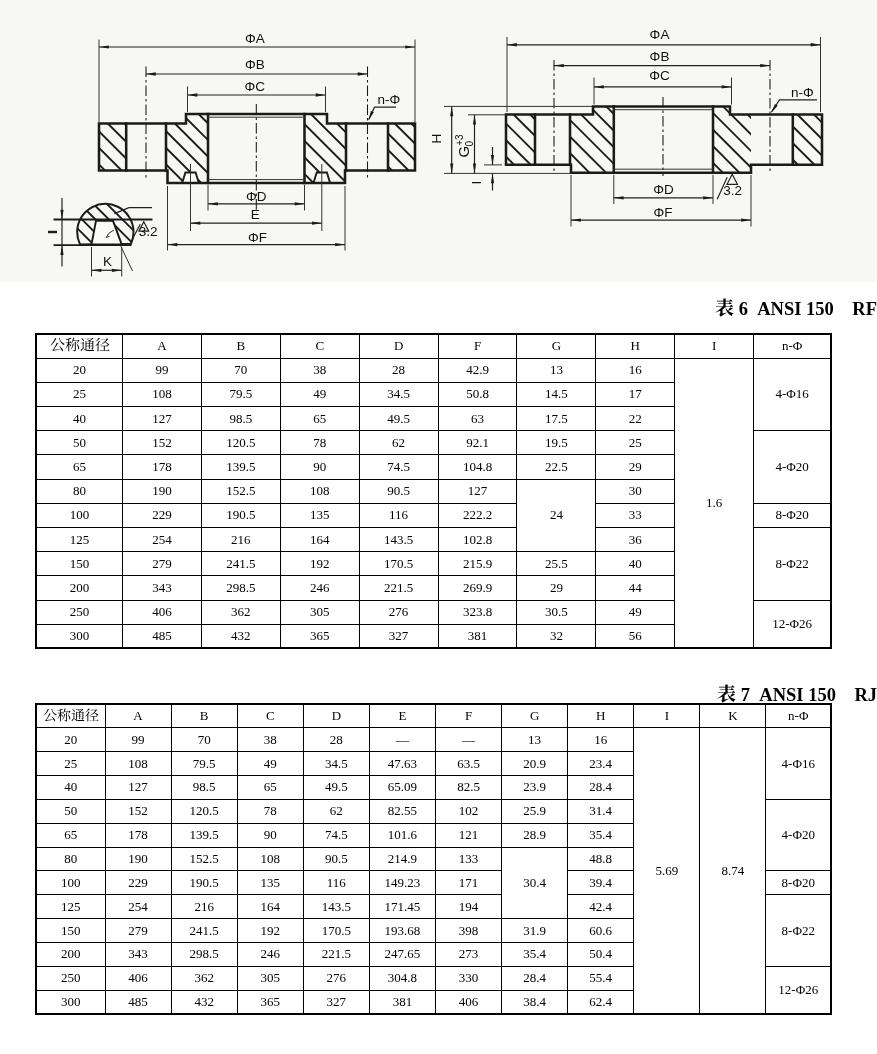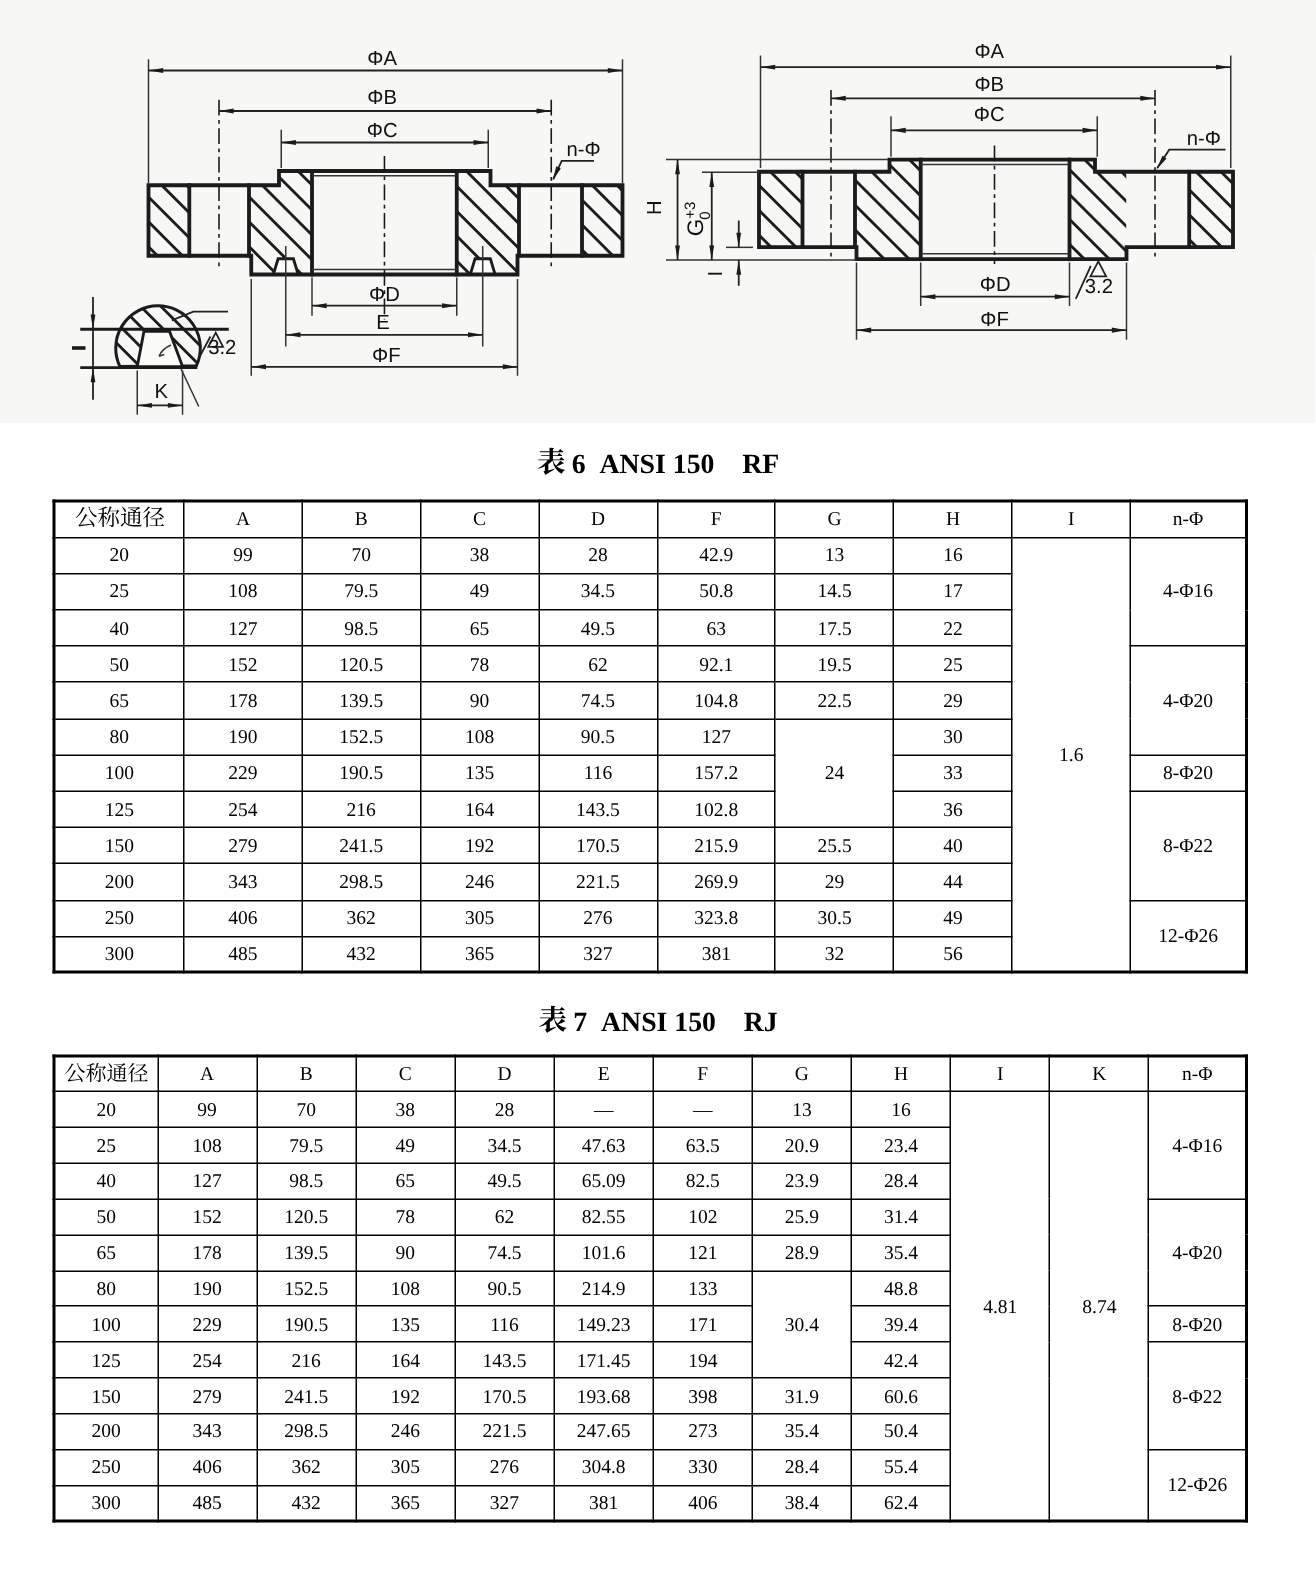--- a/index.html
+++ b/index.html
@@ -1,21 +1,21 @@
 <!DOCTYPE html>
 <html><head><meta charset="utf-8">
 <style>
 html,body{margin:0;padding:0;background:#fff}
 body{width:877px;height:1054px;position:relative;font-family:"Liberation Serif",serif}
 .t{position:absolute;border-collapse:collapse;table-layout:fixed;font-size:13px;color:#000}
 .t td{border:1px solid #000;text-align:center;vertical-align:middle;padding:0;overflow:hidden}
 .t{border:2px solid #000}
 .r6{height:24.2px}
 .r7{height:23.85px}
-.title{position:absolute;width:877px;text-align:center;font-weight:bold;font-size:18.5px;color:#000}
+.title{position:absolute;width:877px;text-align:right;font-weight:bold;font-size:18.5px;color:#000}
 </style></head>
 <body>
 <svg width="877" height="292" viewBox="0 0 877 292" style="position:absolute;left:0;top:0">
 <defs>
       <pattern id="ht" patternUnits="userSpaceOnUse" width="11.8" height="11.8" patternTransform="rotate(-45)">
         <line x1="0" y1="0" x2="0" y2="11.8" stroke="#1c1c1c" stroke-width="1.9"></line>
       </pattern>
     </defs>
 <style>.o{stroke:#1b1b1b;stroke-width:2.55;fill:none;stroke-linecap:square}.o2{stroke:#1b1b1b;stroke-width:1.9;fill:none}.d{stroke:#222;stroke-width:1.2;fill:none}.cl{stroke:#181818;stroke-width:1.05;fill:none;stroke-dasharray:10.5 3 2.5 3}.th{stroke:#333;stroke-width:1;fill:none}polygon{fill:#1b1b1b}.lab{font-family:"Liberation Sans",sans-serif;font-size:13.5px;fill:#111;text-anchor:middle}</style>
 
@@ -412,21 +412,21 @@
         <td>127</td>
         <td rowspan="3">24</td>
         <td>30</td>
       </tr>
 <tr class="r6">
         <td>100</td>
         <td>229</td>
         <td>190.5</td>
         <td>135</td>
         <td>116</td>
-        <td>157.2</td>
+        <td>222.2</td>
         <td>33</td>
         <td rowspan="1">8-Φ20</td>
       </tr>
 <tr class="r6">
         <td>125</td>
         <td>254</td>
         <td>216</td>
         <td>164</td>
         <td>143.5</td>
         <td>102.8</td>
@@ -470,21 +470,21 @@
         <td>432</td>
         <td>365</td>
         <td>327</td>
         <td>381</td>
         <td>32</td>
         <td>56</td>
       </tr>
 </tbody>
   </table>
 
-<div class="title" style="top:670px"><svg width="19" height="20" viewBox="0 0 19 20" style="vertical-align:-2.7px">
+<div class="title" style="top:684px"><svg width="19" height="20" viewBox="0 0 19 20" style="vertical-align:-2.7px">
       <g transform="translate(0.0,16.72) scale(0.019000,-0.019000)">
         <path d="M397 333V233H278V273ZM264 24Q293 30 347 44Q402 57 470 75Q538 94 609 114L613 102Q568 72 489 20Q409 -31 309 -88ZM368 257 397 239V28L286 -15L334 28Q345 -7 341 -33Q337 -60 325 -76Q314 -93 302 -102L225 16Q259 36 269 47Q278 58 278 72V257ZM553 436Q586 323 648 250Q710 178 794 138Q878 98 974 80L973 66Q931 45 907 13Q882 -20 877 -62Q742 -4 658 116Q575 235 537 428ZM949 309Q944 302 936 299Q928 296 911 299Q879 281 836 260Q793 240 746 221Q699 202 653 188L644 199Q675 227 708 263Q741 299 770 335Q798 370 815 397ZM546 419Q495 349 417 292Q339 234 241 190Q142 147 29 116L23 128Q102 166 171 216Q240 266 295 323Q350 380 386 435H546ZM777 670Q777 670 788 661Q799 652 816 638Q833 623 851 607Q870 592 884 577Q880 561 857 561H151L143 590H718ZM849 528Q849 528 860 519Q872 510 889 495Q907 480 926 463Q945 447 961 431Q957 415 933 415H53L45 444H786ZM812 812Q812 812 823 802Q834 793 852 778Q869 764 888 747Q907 731 922 716Q919 700 895 700H103L95 729H752ZM596 841Q595 831 587 824Q579 816 559 813V428H439V855Z"></path>
       </g>
     </svg> 7&nbsp;&nbsp;ANSI 150&nbsp;&nbsp;&nbsp;&nbsp;RJ</div>
 
 <table class="t" style="left:35px;top:703px;width:797px;height:310px">
 <colgroup>
       <col style="width:69px">
       <col style="width:66.1px">
       <col style="width:66.1px">
@@ -529,21 +529,21 @@
 <tr class="r7">
         <td>20</td>
         <td>99</td>
         <td>70</td>
         <td>38</td>
         <td>28</td>
         <td>—</td>
         <td>—</td>
         <td>13</td>
         <td>16</td>
-        <td rowspan="12">4.81</td>
+        <td rowspan="12">5.69</td>
         <td rowspan="12">8.74</td>
         <td rowspan="3">4-Φ16</td>
       </tr>
 <tr class="r7">
         <td>25</td>
         <td>108</td>
         <td>79.5</td>
         <td>49</td>
         <td>34.5</td>
         <td>47.63</td>

